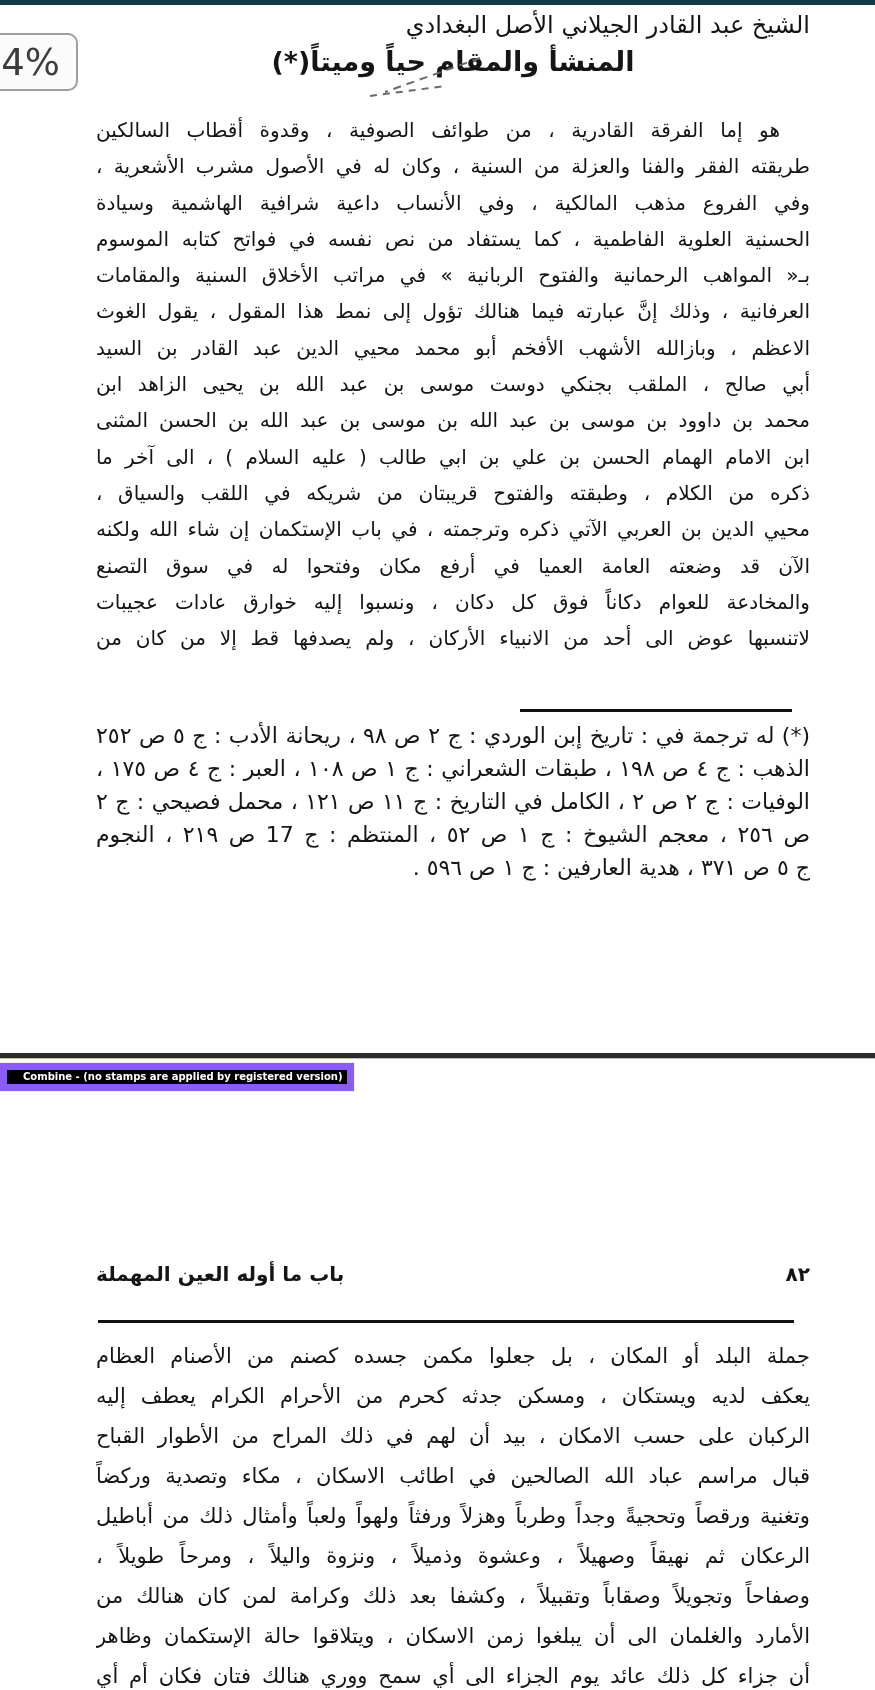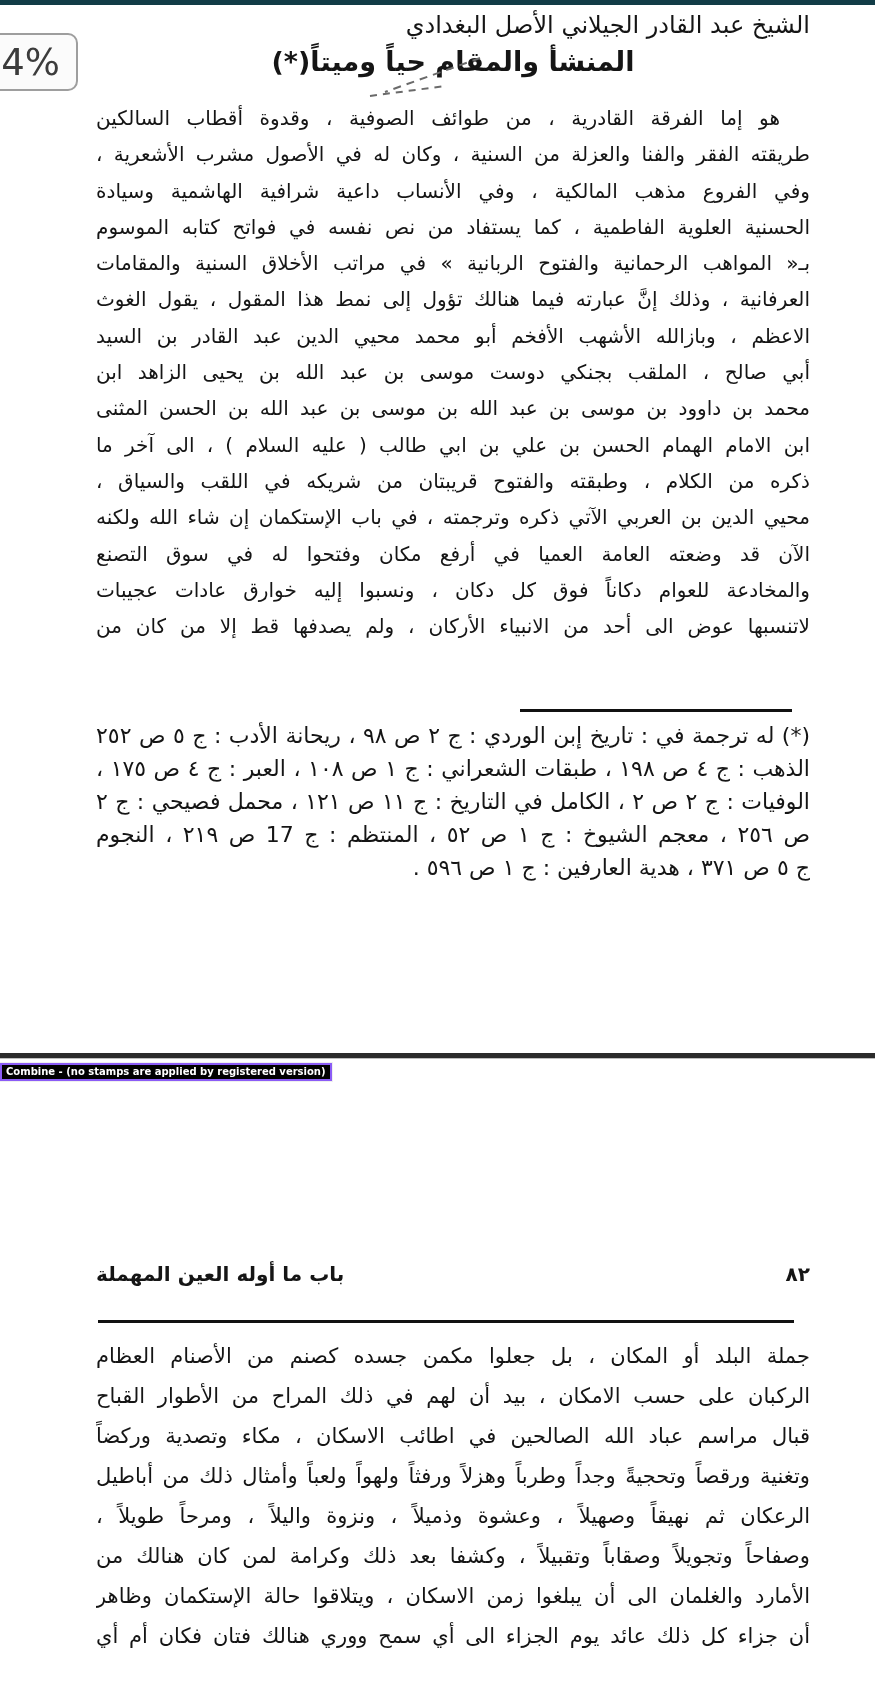--- a/index.html
+++ b/index.html
@@ -33,21 +33,21 @@
   .p1-title1 {
     position: absolute; top: 8px; left: 96px; width: 714px;
     text-align: right; font-weight: normal; font-size: 24px; line-height: 34px;
   }
   .p1-title2 {
     position: absolute; top: 46px; left: 96px; width: 714px;
     text-align: center; font-weight: bold; font-size: 27px; line-height: 32px;
   }
   .pencil-marks { position: absolute; top: 50px; left: 330px; }
 
-  .p1-body { position: absolute; top: 100px; left: 96px; width: 714px; }
+  .p1-body { position: absolute; top: 112px; left: 96px; width: 714px; }
   .jline {
     font-size: 20px; line-height: 36.3px; height: 36.3px; overflow: hidden;
     text-align: justify; text-align-last: justify;
   }
   .jline.indent { padding-right: 30px; box-sizing: border-box; }
 
   .fn-rule {
     position: absolute; top: 709px; left: 520px;
     width: 272px; height: 3px; background: #111;
   }
@@ -61,23 +61,23 @@
   .page-sep-bar {
     position: absolute; top: 1053px; left: 0;
     width: 875px; height: 5px;
     background: #2b2b2b;
     border-bottom: 1px solid #bdbdbd;
   }
   .stamp {
     position: absolute; top: 1063px; left: 0;
     background: #000; color: #fff;
     font-size: 10px; font-weight: bold;
-    padding: 1px 4px 2px 4px;
+    padding: 1px 4px 2px 16px;
     white-space: nowrap;
-    border: 2px solid #8b5cf6;
+    border: 7px solid #8b5cf6;
     outline: 1px solid #efefef;
   }
 
   .p2-header {
     position: absolute; top: 1262px; left: 96px; width: 714px;
     display: flex; justify-content: space-between; align-items: baseline;
     font-weight: bold; font-size: 20px;
   }
   .p2-rule {
     position: absolute; top: 1320px; left: 98px;
@@ -142,20 +142,21 @@
 
   <div class="p2-header rtl">
     <span>٨٢</span>
     <span>باب ما أوله العين المهملة</span>
   </div>
 
   <div class="p2-rule"></div>
 
   <div class="p2-body rtl">
     <div class="jline2">جملة البلد أو المكان ، بل جعلوا مكمن جسده كصنم من الأصنام العظام</div>
+    <div class="jline2">يعكف لديه ويستكان ، ومسكن جدثه كحرم من الأحرام الكرام يعطف إليه</div>
     <div class="jline2">الركبان على حسب الامكان ، بيد أن لهم في ذلك المراح من الأطوار القباح</div>
     <div class="jline2">قبال مراسم عباد الله الصالحين في اطائب الاسكان ، مكاء وتصدية وركضاً</div>
     <div class="jline2">وتغنية ورقصاً وتحجيةً وجداً وطرباً وهزلاً ورفثاً ولهواً ولعباً وأمثال ذلك من أباطيل</div>
     <div class="jline2">الرعكان ثم نهيقاً وصهيلاً ، وعشوة وذميلاً ، ونزوة واليلاً ، ومرحاً طويلاً ،</div>
     <div class="jline2">وصفاحاً وتجويلاً وصقاباً وتقبيلاً ، وكشفا بعد ذلك وكرامة لمن كان هنالك من</div>
     <div class="jline2">الأمارد والغلمان  الى أن يبلغوا زمن الاسكان ، ويتلاقوا حالة الإستكمان وظاهر</div>
     <div class="jline2">أن جزاء كل ذلك عائد يوم الجزاء الى أي سمح ووري هنالك فتان فكان أم أي</div>
   </div>
 
 </div>

